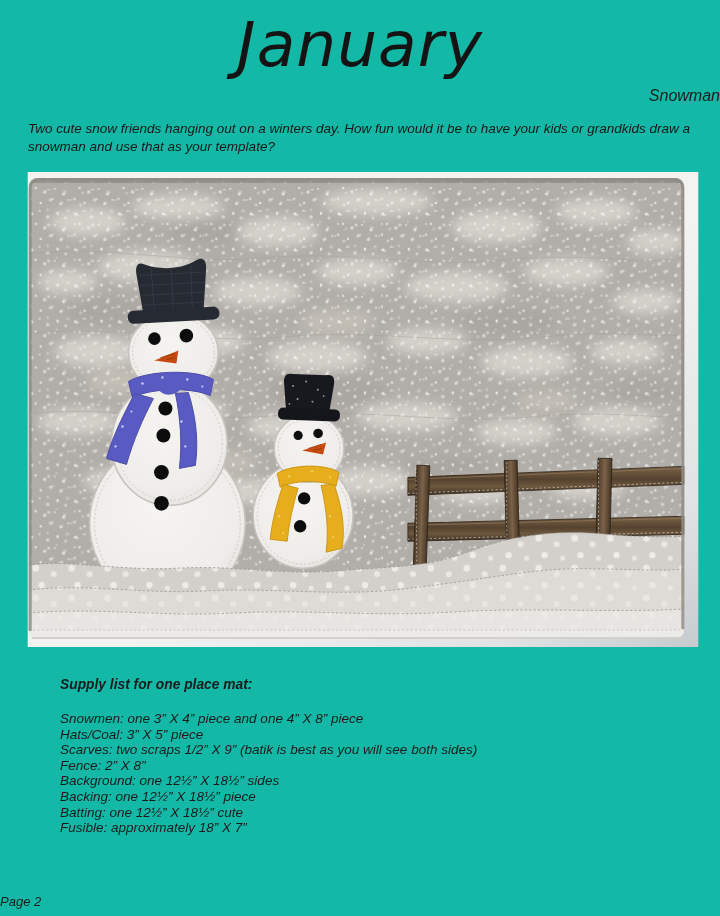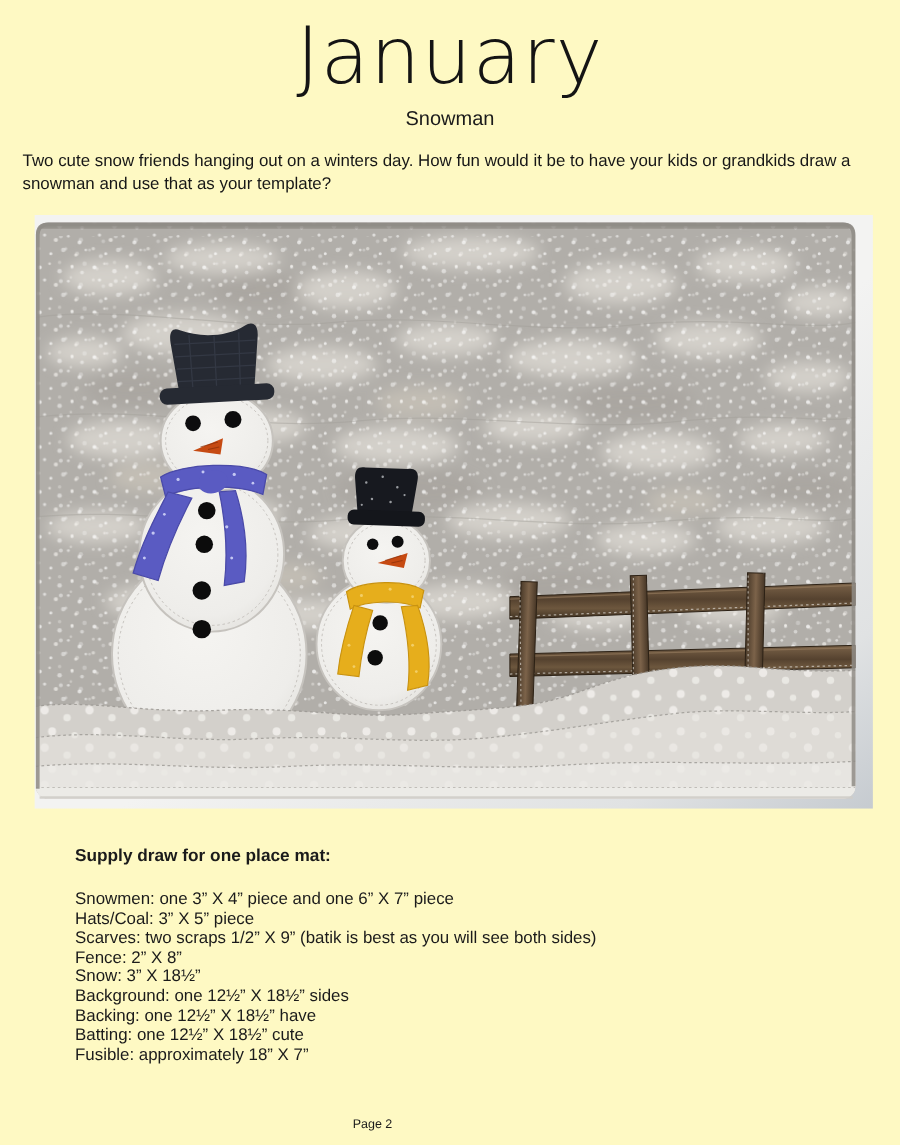--- a/index.html
+++ b/index.html
@@ -1,32 +1,32 @@
 <!DOCTYPE html>
 <html><head>
 <meta charset="utf-8">
 <style>
   html,body{margin:0;padding:0;background:#ffffff;}
   body{width:720px;height:916px;overflow:hidden;position:relative;
        font-family:"Liberation Sans",sans-serif;color:#1b1b1b;}
-  .page{position:absolute;left:0;top:0;width:720px;height:916px;background:#fef9c3;}
+  .page{position:absolute;left:0;top:0;width:720px;height:916px;background:#14b8a6;font-style:italic;}
   .title{position:absolute;top:12px;left:0;width:720px;text-align:center;
          font-family:"DejaVu Sans",sans-serif;font-weight:200;font-size:63px;
          line-height:1.05;letter-spacing:1px;color:#141414;}
-  .subtitle{position:absolute;top:87px;left:0;width:720px;text-align:center;
+  .subtitle{position:absolute;top:87px;left:0;width:720px;text-align:right;
             font-size:16px;color:#1b1b1b;}
-  .intro{position:absolute;top:120px;left:18px;width:664px;font-size:13.5px;
+  .intro{position:absolute;top:120px;left:28px;width:664px;font-size:13.5px;
          line-height:1.32;color:#171717;}
   .photo{position:absolute;left:27px;top:172px;width:672px;height:475px;}
   .photo svg{display:block;width:100%;height:100%;}
   .supply{position:absolute;left:60px;top:677px;font-size:13.5px;}
   .supply-heading{font-weight:bold;font-size:13.8px;margin:0 0 19px 0;}
   .supply-item{line-height:15.6px;white-space:nowrap;}
-  .page-number{position:absolute;top:894px;left:0;width:596px;text-align:center;
-               font-size:10px;}
+  .page-number{position:absolute;top:894px;left:0;width:596px;
+               font-size:13px;}
 </style>
 </head>
 <body>
 
 <div class="page">
 
   <div class="title">January</div>
   <div class="subtitle">Snowman</div>
   <div class="intro">Two cute snow friends hanging out on a winters day. How fun would it be to have your kids or grandkids draw a snowman and use that as your template?</div>
 
@@ -287,26 +287,25 @@
           <path d="M1,459 L658,459" stroke="#b6b3ae" stroke-width="0.9" stroke-dasharray="2 2.4" opacity="0.8"></path>
         </g>
       </g>
 
       <path d="M2.5,460 L2.5,16 Q2.5,7.5 11,7.5 L648,7.5 Q656.5,7.5 656.5,16 L656.5,458" fill="none" stroke="#8f8c86" stroke-width="3" opacity="0.85"></path>
       <path d="M4,467 L656,467" stroke="#cfcdc8" stroke-width="2" opacity="0.9" fill="none"></path>
     </svg>
   </div>
 
   <div class="supply">
-    <div class="supply-heading">Supply draw for one place mat:</div>
-    <div class="supply-item">Snowmen: one 3” X 4” piece and one 6” X 7” piece</div>
+    <div class="supply-heading">Supply list for one place mat:</div>
+    <div class="supply-item">Snowmen: one 3” X 4” piece and one 4” X 8” piece</div>
     <div class="supply-item">Hats/Coal: 3” X 5” piece</div>
     <div class="supply-item">Scarves: two scraps 1/2” X 9” (batik is best as you will see both sides)</div>
     <div class="supply-item">Fence: 2” X 8”</div>
-    <div class="supply-item">Snow: 3” X 18½”</div>
     <div class="supply-item">Background: one 12½” X 18½” sides</div>
-    <div class="supply-item">Backing: one 12½” X 18½” have</div>
+    <div class="supply-item">Backing: one 12½” X 18½” piece</div>
     <div class="supply-item">Batting: one 12½” X 18½” cute</div>
     <div class="supply-item">Fusible: approximately 18” X 7”</div>
   </div>
 
   <div class="page-number">Page 2</div>
 </div>
 
 </body></html>

